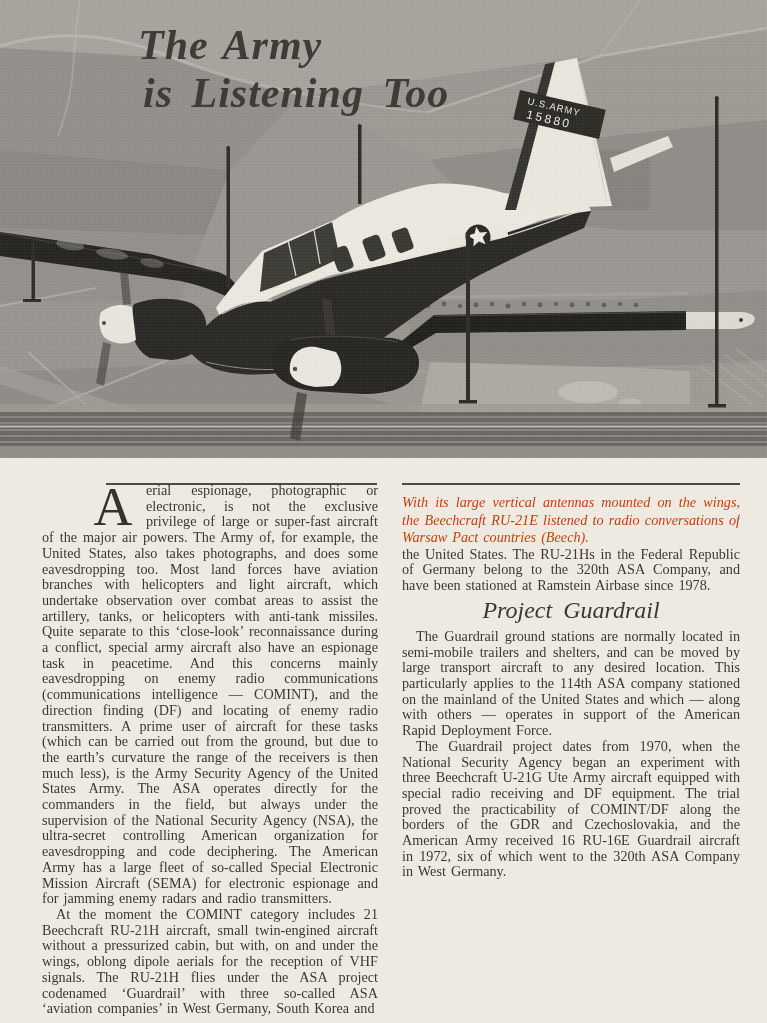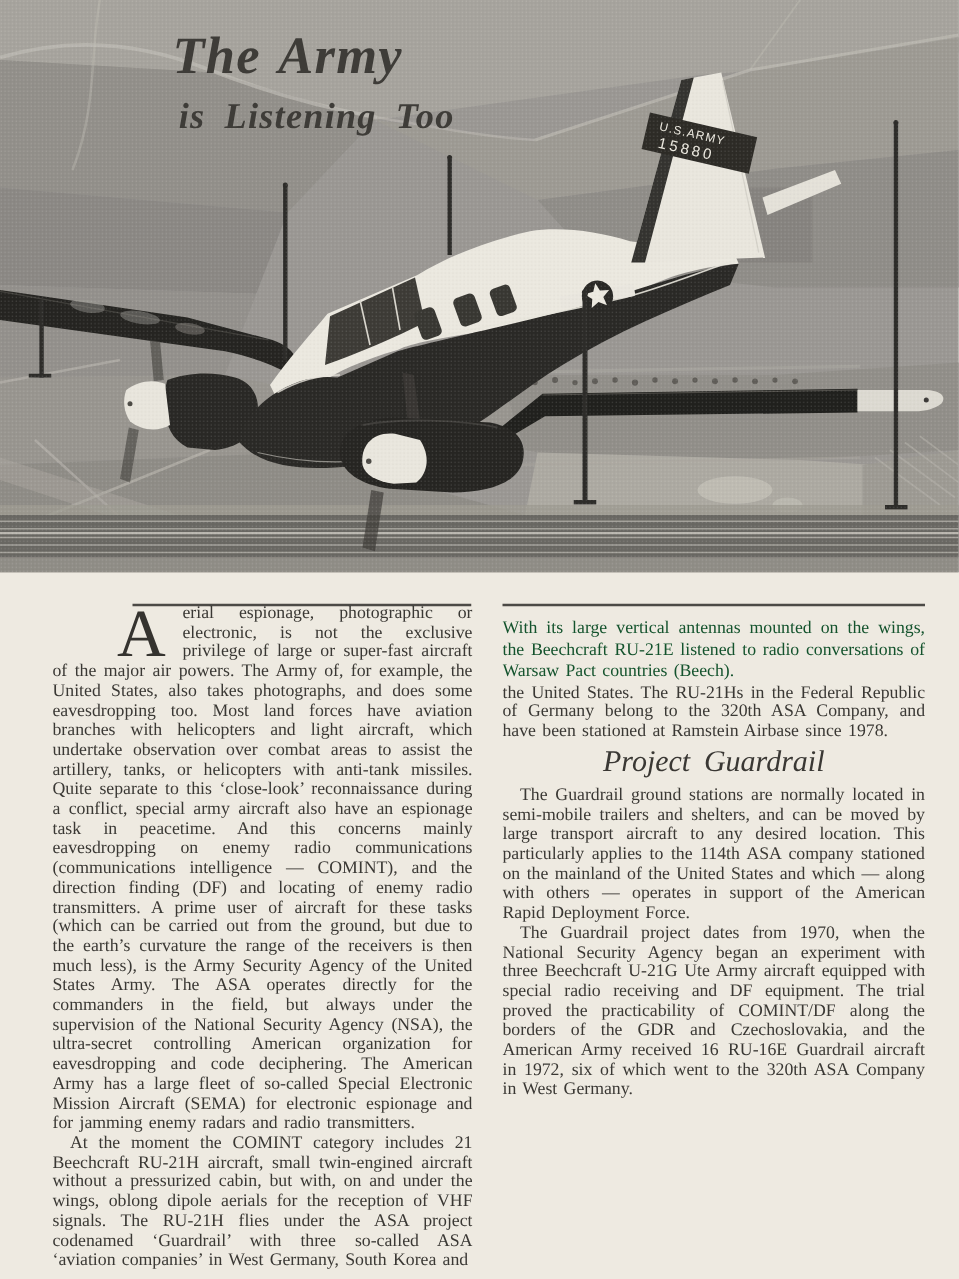--- a/index.html
+++ b/index.html
@@ -8,40 +8,40 @@
     background:#eeeae1;
     font-family:"Liberation Serif",serif;
   }
   .photo{position:absolute;left:0;top:0;width:767px;height:322px;}
   .title-line{
     position:absolute;color:#3e3c38;font-weight:bold;font-style:italic;
     letter-spacing:1px;white-space:nowrap;
     font-family:"Liberation Serif",serif;
   }
   .t1{left:138px;top:22px;font-size:42px;line-height:46px;word-spacing:4px;}
-  .t2{left:143px;top:70px;font-size:29px;line-height:46px;word-spacing:7px;}
+  .t2{left:143px;top:70px;font-size:42px;line-height:46px;word-spacing:7px;}
   .rule{position:absolute;top:483px;height:2px;background:#4c4a46;}
   .rule-l{left:106px;width:271px;}
   .rule-r{left:402px;width:338px;}
   .col{
     position:absolute;text-align:justify;color:#3a3834;
     font-size:14.2px;line-height:15.7px;word-spacing:1.5px;
   }
   .col p{margin:0;}
   .col-left{left:42px;top:483px;width:336px;height:540px;overflow:hidden;}
   .col-right{left:402px;top:494px;width:338px;height:529px;overflow:hidden;}
   .dropcap{
     float:left;width:54px;height:32px;margin:2px 6px 0 44px;
     font-size:54px;line-height:44px;text-align:center;color:#35332f;
     font-style:normal;font-weight:normal;
   }
   .indent{text-indent:14px;}
   .caption{
-    font-size:14.2px;line-height:17.6px;
-    margin:0 0 20px 0;text-align:justify;color:#14532d;
+    font-style:italic;font-size:14.2px;line-height:17.6px;
+    margin:0 0 20px 0;text-align:justify;color:#c2410c;
   }
   .heading{
     font-style:italic;font-weight:normal;font-size:24px;line-height:27px;
     margin:3px 0 5px 0;word-spacing:5px;color:#3a3834;text-align:center;
   }
 </style>
 </head>
 <body>
 
 <div class="photo">

